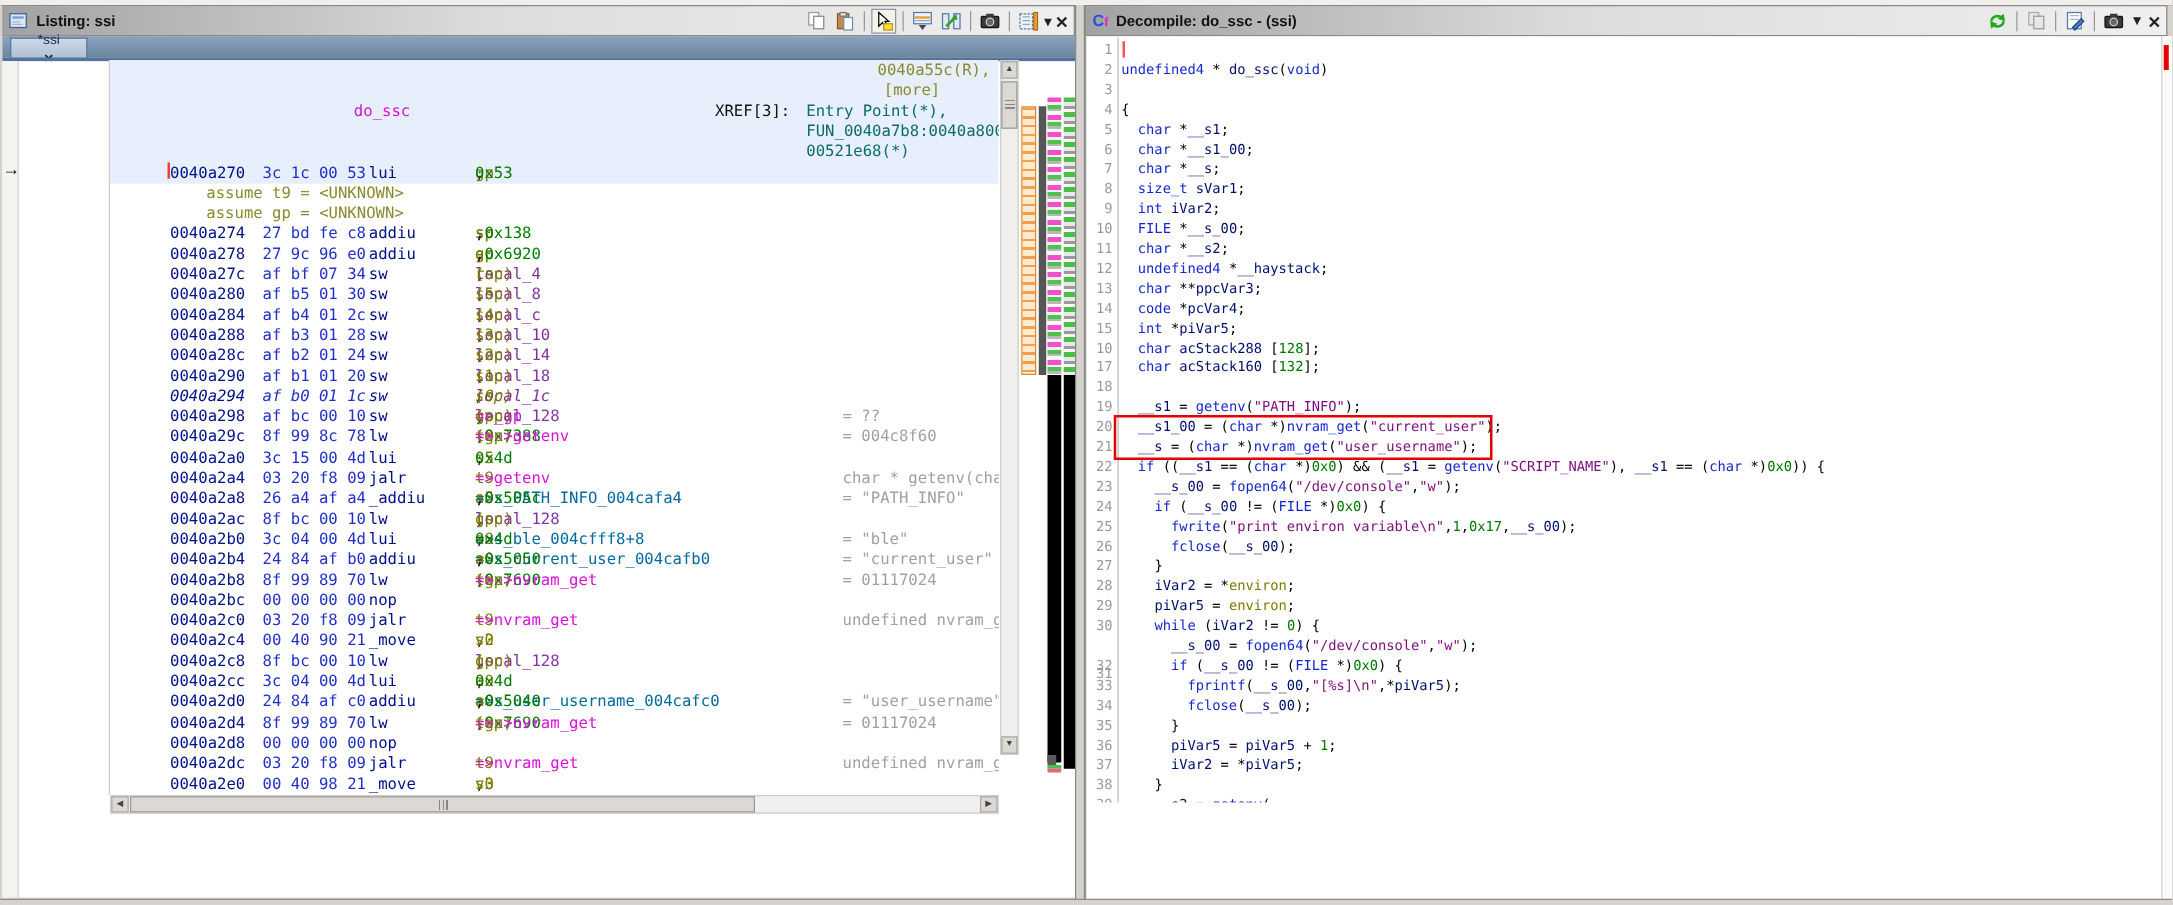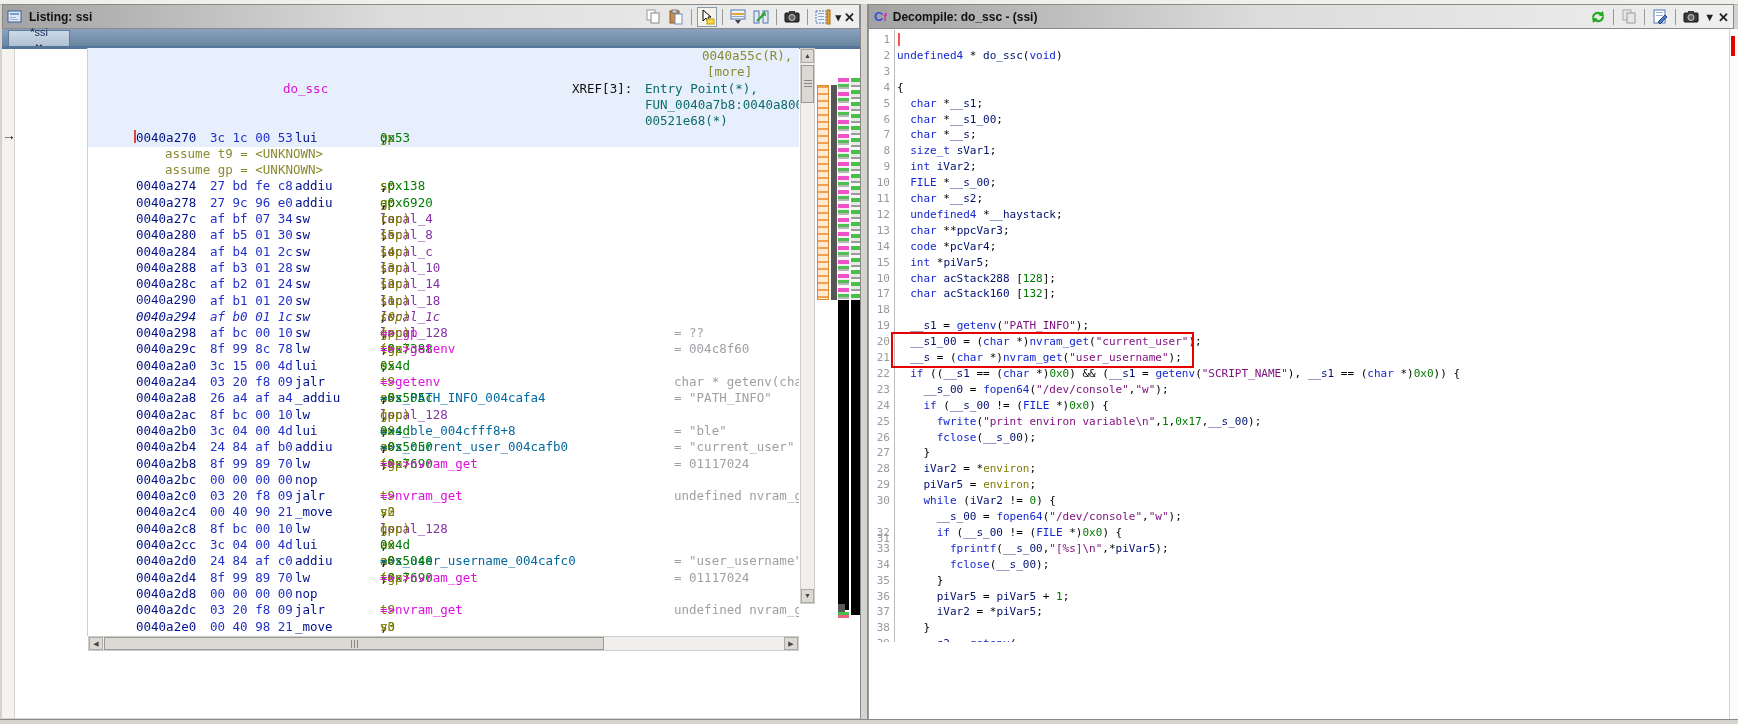--- a/index.html
+++ b/index.html
@@ -185,21 +185,21 @@
       <div class="lrow hl" style="top: 81.5px;"><span class="ca" style="left: 48px;">0040a270</span><span class="cb" style="left: 122px;">3c 1c 00 53</span><span class="cm" style="left: 207px;">lui</span><span style="left: 292px;"><span class="sr">gp</span><span class="sp">,</span><span class="sn">0x53</span></span></div>
       <div class="lrow" style="top: 97.8px;"><span class="sy" style="left: 77px;">assume t9 = &lt;UNKNOWN&gt;</span></div>
       <div class="lrow" style="top: 114.1px;"><span class="sy" style="left: 77px;">assume gp = &lt;UNKNOWN&gt;</span></div>
       <div class="lrow" style="top: 130.4px;"><span class="ca" style="left: 48px;">0040a274</span><span class="cb" style="left: 122px;">27 bd fe c8</span><span class="cm" style="left: 207px;">addiu</span><span style="left: 292px;"><span class="sr">sp</span><span class="sp">,</span><span class="sr">sp</span><span class="sp">,</span><span class="sn">-0x138</span></span></div>
       <div class="lrow" style="top: 146.7px;"><span class="ca" style="left: 48px;">0040a278</span><span class="cb" style="left: 122px;">27 9c 96 e0</span><span class="cm" style="left: 207px;">addiu</span><span style="left: 292px;"><span class="sr">gp</span><span class="sp">,</span><span class="sr">gp</span><span class="sp">,</span><span class="sn">-0x6920</span></span></div>
       <div class="lrow" style="top: 163px;"><span class="ca" style="left: 48px;">0040a27c</span><span class="cb" style="left: 122px;">af bf 07 34</span><span class="cm" style="left: 207px;">sw</span><span style="left: 292px;"><span class="sr">ra</span><span class="sp">,</span><span class="sl">local_4</span><span class="sr">(sp)</span></span></div>
       <div class="lrow" style="top: 179.3px;"><span class="ca" style="left: 48px;">0040a280</span><span class="cb" style="left: 122px;">af b5 01 30</span><span class="cm" style="left: 207px;">sw</span><span style="left: 292px;"><span class="sr">s5</span><span class="sp">,</span><span class="sl">local_8</span><span class="sr">(sp)</span></span></div>
       <div class="lrow" style="top: 195.6px;"><span class="ca" style="left: 48px;">0040a284</span><span class="cb" style="left: 122px;">af b4 01 2c</span><span class="cm" style="left: 207px;">sw</span><span style="left: 292px;"><span class="sr">s4</span><span class="sp">,</span><span class="sl">local_c</span><span class="sr">(sp)</span></span></div>
       <div class="lrow" style="top: 211.9px;"><span class="ca" style="left: 48px;">0040a288</span><span class="cb" style="left: 122px;">af b3 01 28</span><span class="cm" style="left: 207px;">sw</span><span style="left: 292px;"><span class="sr">s3</span><span class="sp">,</span><span class="sl">local_10</span><span class="sr">(sp)</span></span></div>
       <div class="lrow" style="top: 228.2px;"><span class="ca" style="left: 48px;">0040a28c</span><span class="cb" style="left: 122px;">af b2 01 24</span><span class="cm" style="left: 207px;">sw</span><span style="left: 292px;"><span class="sr">s2</span><span class="sp">,</span><span class="sl">local_14</span><span class="sr">(sp)</span></span></div>
-      <div class="lrow" style="top: 244.5px;"><span class="ca" style="left: 48px; font-family: Liberation Mono, monospace;">0040a290</span><span class="cb" style="left: 122px;">af b1 01 20</span><span class="cm" style="left: 207px;">sw</span><span style="left: 292px;"><span class="sr">s1</span><span class="sp">,</span><span class="sl">local_18</span><span class="sr">(sp)</span></span></div>
+      <div class="lrow" style="top: 244.5px;"><span class="ca" style="left: 48px;">0040a290</span><span class="cb" style="left: 122px;">af b1 01 20</span><span class="cm" style="left: 207px;">sw</span><span style="left: 292px;"><span class="sr">s1</span><span class="sp">,</span><span class="sl">local_18</span><span class="sr">(sp)</span></span></div>
       <div class="lrow" style="top: 260.8px; font-style: italic;"><span class="ca" style="left: 48px;">0040a294</span><span class="cb" style="left: 122px;">af b0 01 1c</span><span class="cm" style="left: 207px;">sw</span><span style="left: 292px;"><span class="sr">s0</span><span class="sp">,</span><span class="sl">local_1c</span><span class="sr">(sp)</span></span></div>
       <div class="lrow" style="top: 277.1px;"><span class="ca" style="left: 48px;">0040a298</span><span class="cb" style="left: 122px;">af bc 00 10</span><span class="cm" style="left: 207px;">sw</span><span style="left: 292px;"><span class="sr">gp</span><span class="sf">=&gt;_gp</span><span class="sp">,</span><span class="sl">local_128</span><span class="sr">(sp)</span></span><span class="sc" style="left: 586px;">= ??</span></div>
       <div class="lrow" style="top: 293.4px;"><span class="ca" style="left: 48px;">0040a29c</span><span class="cb" style="left: 122px;">8f 99 8c 78</span><span class="cm" style="left: 207px;">lw</span><span style="left: 292px;"><span class="sr">t9</span><span class="sp">,</span><span class="sn">-0x7388</span><span class="sr">(gp)</span><span class="sf">=&gt;-&gt;getenv</span></span><span class="sc" style="left: 586px;">= 004c8f60</span></div>
       <div class="lrow" style="top: 309.7px;"><span class="ca" style="left: 48px;">0040a2a0</span><span class="cb" style="left: 122px;">3c 15 00 4d</span><span class="cm" style="left: 207px;">lui</span><span style="left: 292px;"><span class="sr">s5</span><span class="sp">,</span><span class="sn">0x4d</span></span></div>
       <div class="lrow" style="top: 326px;"><span class="ca" style="left: 48px;">0040a2a4</span><span class="cb" style="left: 122px;">03 20 f8 09</span><span class="cm" style="left: 207px;">jalr</span><span style="left: 292px;"><span class="sr">t9</span><span class="sf">=&gt;getenv</span></span><span class="sc" style="left: 586px;">char * getenv(char * </span></div>
       <div class="lrow" style="top: 342.3px;"><span class="ca" style="left: 48px;">0040a2a8</span><span class="cb" style="left: 122px;">26 a4 af a4</span><span class="cm" style="left: 207px;">_addiu</span><span style="left: 292px;"><span class="sr">a0</span><span class="ss">=&gt;s_PATH_INFO_004cafa4</span><span class="sp">,</span><span class="sr">s5</span><span class="sp">,</span><span class="sn">-0x505c</span></span><span class="sc" style="left: 586px;">= "PATH_INFO"</span></div>
       <div class="lrow" style="top: 358.6px;"><span class="ca" style="left: 48px;">0040a2ac</span><span class="cb" style="left: 122px;">8f bc 00 10</span><span class="cm" style="left: 207px;">lw</span><span style="left: 292px;"><span class="sr">gp</span><span class="sp">,</span><span class="sl">local_128</span><span class="sr">(sp)</span></span></div>
       <div class="lrow" style="top: 374.9px;"><span class="ca" style="left: 48px;">0040a2b0</span><span class="cb" style="left: 122px;">3c 04 00 4d</span><span class="cm" style="left: 207px;">lui</span><span style="left: 292px;"><span class="sr">a0</span><span class="ss">=&gt;s_ble_004cfff8+8</span><span class="sp">,</span><span class="sn">0x4d</span></span><span class="sc" style="left: 586px;">= "ble"</span></div>
       <div class="lrow" style="top: 391.2px;"><span class="ca" style="left: 48px;">0040a2b4</span><span class="cb" style="left: 122px;">24 84 af b0</span><span class="cm" style="left: 207px;">addiu</span><span style="left: 292px;"><span class="sr">a0</span><span class="ss">=&gt;s_current_user_004cafb0</span><span class="sp">,</span><span class="sr">a0</span><span class="sp">,</span><span class="sn">-0x5050</span></span><span class="sc" style="left: 586px;">= "current_user"</span></div>
       <div class="lrow" style="top: 407.5px;"><span class="ca" style="left: 48px;">0040a2b8</span><span class="cb" style="left: 122px;">8f 99 89 70</span><span class="cm" style="left: 207px;">lw</span><span style="left: 292px;"><span class="sr">t9</span><span class="sp">,</span><span class="sn">-0x7690</span><span class="sr">(gp)</span><span class="sf">=&gt;-&gt;nvram_get</span></span><span class="sc" style="left: 586px;">= 01117024</span></div>

